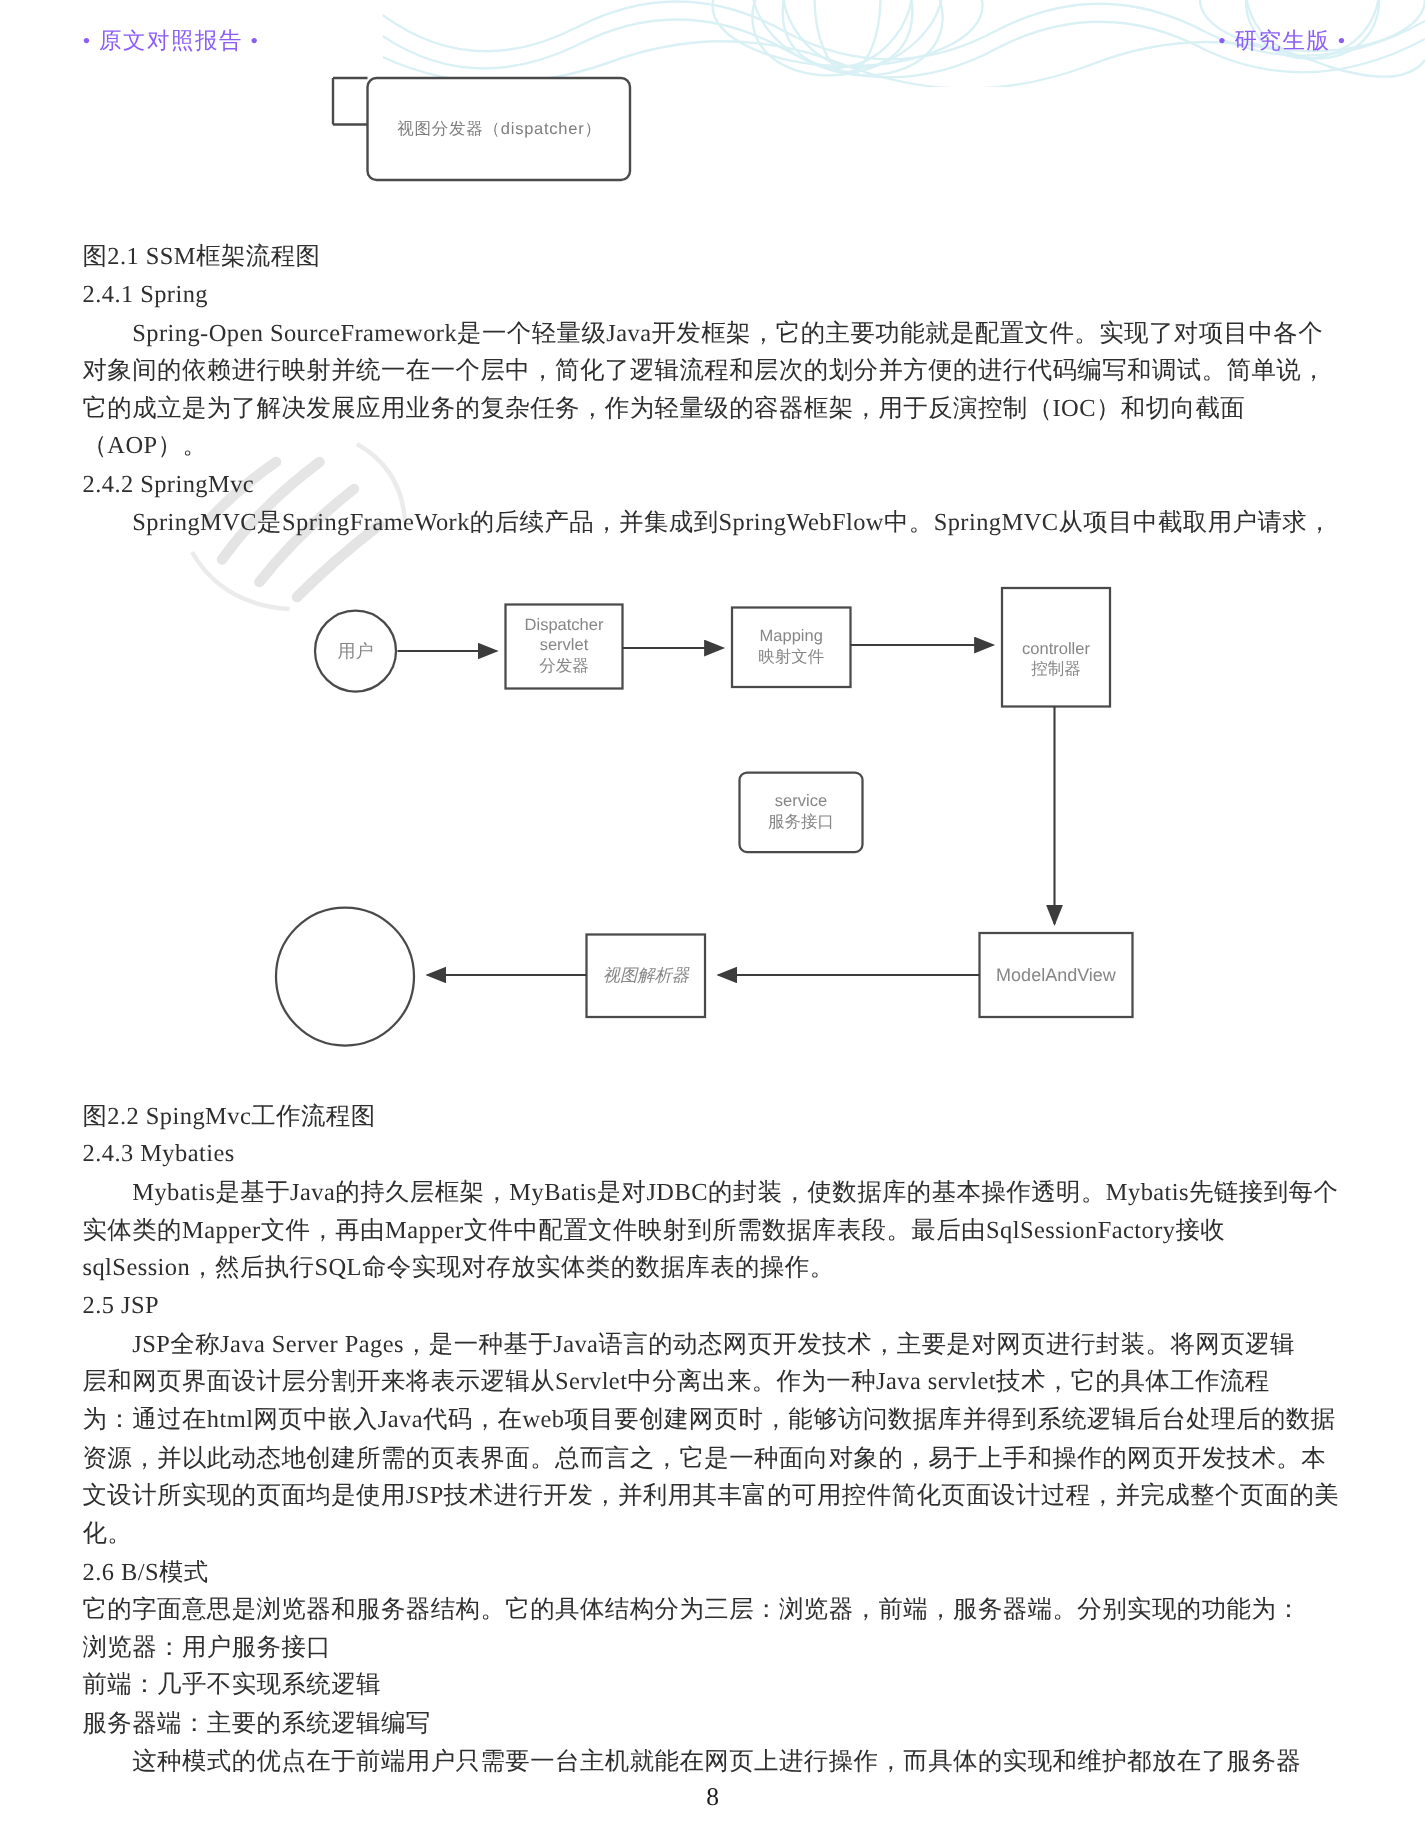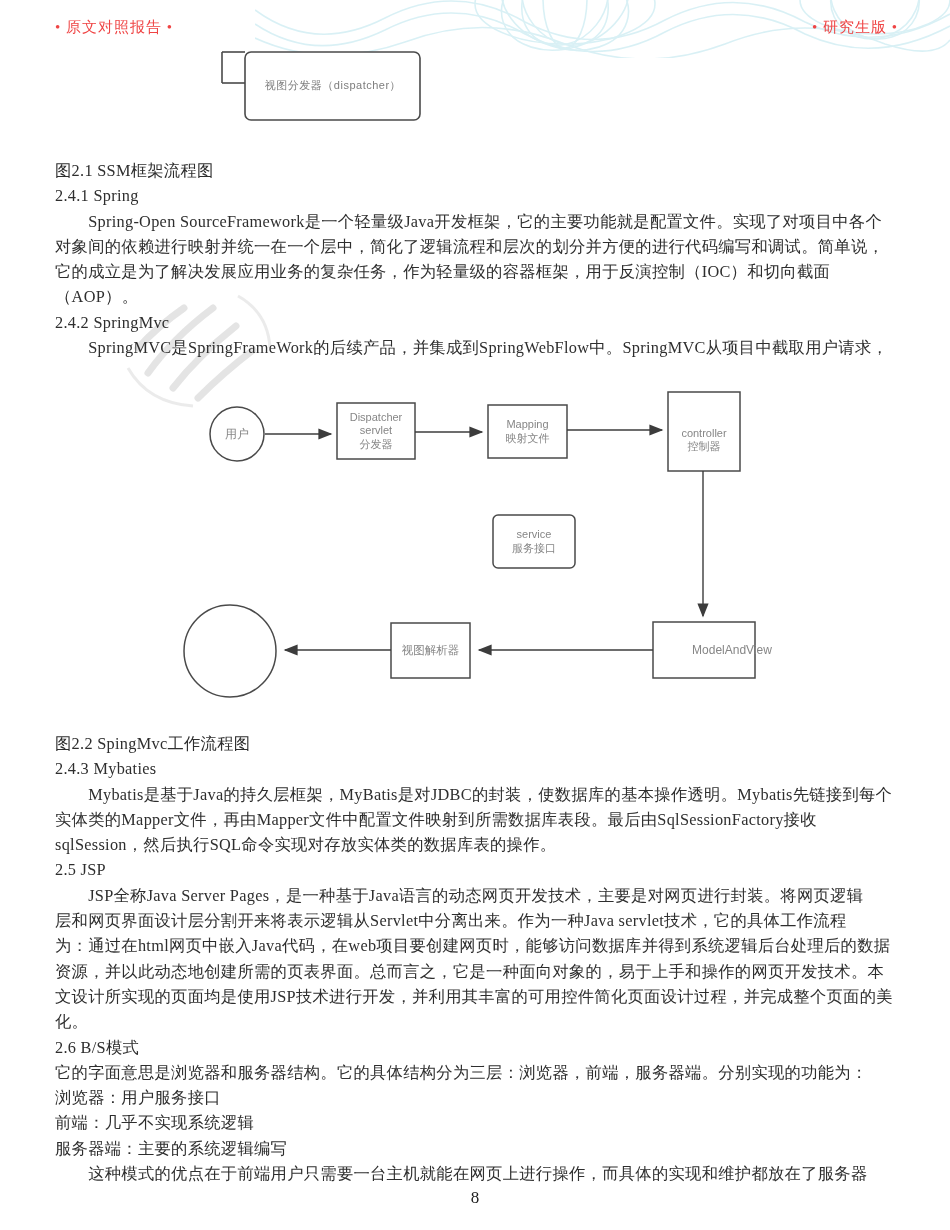--- a/index.html
+++ b/index.html
@@ -1,21 +1,21 @@
 <!DOCTYPE html>
 <html><head>
 <meta charset="utf-8">
 <style>
   html,body{margin:0;padding:0;}
   body{
     width:950px;height:1230px;position:relative;background:#ffffff;overflow:hidden;
     font-family:"Liberation Serif","DejaVu Serif",serif;color:#2e2e2e;
   }
   
-  .hdr{position:absolute;top:18px;font-size:15px;color:#ef4444;letter-spacing:1px;}
+  .hdr{position:absolute;top:18px;font-size:15px;color:#8b5cf6;letter-spacing:1px;}
   .hdr-left{left:55px;}
   .hdr-right{right:52px;margin-left:24px;}
   
   .guilloche{position:absolute;left:255px;top:0;z-index:0;}
   .wm{position:absolute;left:118px;top:278px;z-index:0;}
   
   .tblock{position:absolute;left:55px;width:860px;z-index:2;}
   .tblock-top{top:158px;}
   .tblock-bottom{top:731px;}
   .ln{height:25.3px;line-height:25.3px;font-size:16.3px;white-space:pre;letter-spacing:0.3px;}
@@ -33,22 +33,22 @@
   .node-label{
     position:absolute;display:flex;align-items:center;justify-content:center;
     text-align:center;font-family:"Liberation Sans","DejaVu Sans",sans-serif;
     color:#868686;white-space:pre-line;
   }
   .lbl-user{left:208px;top:33px;width:58px;height:32px;font-size:12px;}
   .lbl-dispatcher{left:339px;top:20px;width:74px;height:52px;font-size:11px;line-height:13.5px;}
   .lbl-mapping{left:490px;top:22px;width:75px;height:49px;font-size:11px;line-height:13.5px;}
   .lbl-controller{left:670px;top:9px;width:68px;height:92px;font-size:11px;line-height:13.5px;}
   .lbl-service{left:495px;top:132px;width:78px;height:49px;font-size:11px;line-height:13.5px;}
-  .lbl-mav{left:655px;top:239px;width:98px;height:52px;font-size:12px;margin-left:28px;}
-  .lbl-vr{left:393px;top:240px;width:75px;height:51px;font-size:11.5px;}
+  .lbl-mav{left:655px;top:239px;width:98px;height:52px;font-size:12px;}
+  .lbl-vr{left:393px;top:240px;width:75px;height:51px;font-size:11.5px;font-style:italic;}
   .lbl-jsp{left:184px;top:240px;width:93px;height:52px;font-size:11px;line-height:14px;}
   
   .pagenum{position:absolute;left:0;top:1188px;width:950px;text-align:center;
     font-size:17px;color:#1c1c1c;z-index:2;}
 </style>
 </head>
 <body>
 
 <svg class="guilloche" width="695" height="58" viewBox="0 0 695 58">
   <g fill="none" stroke="#cdecf2" stroke-width="1.6" opacity="0.75">

